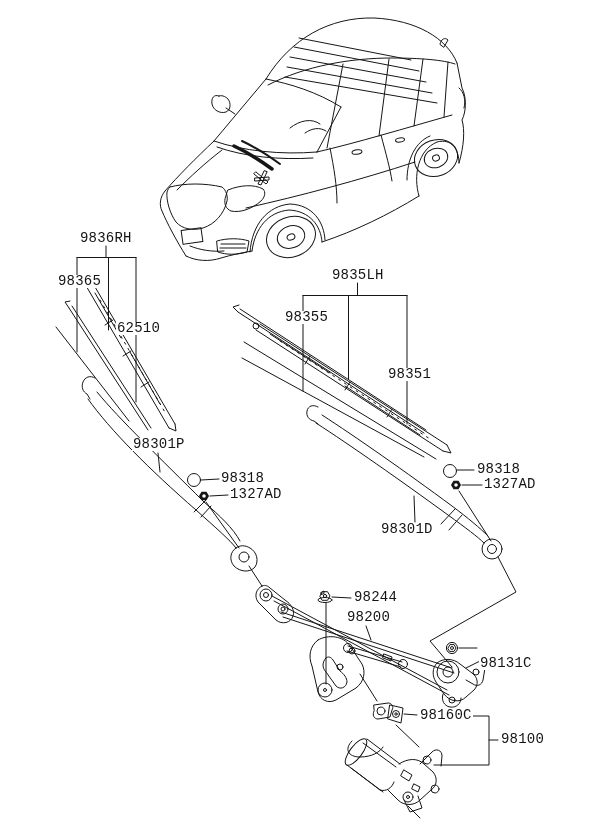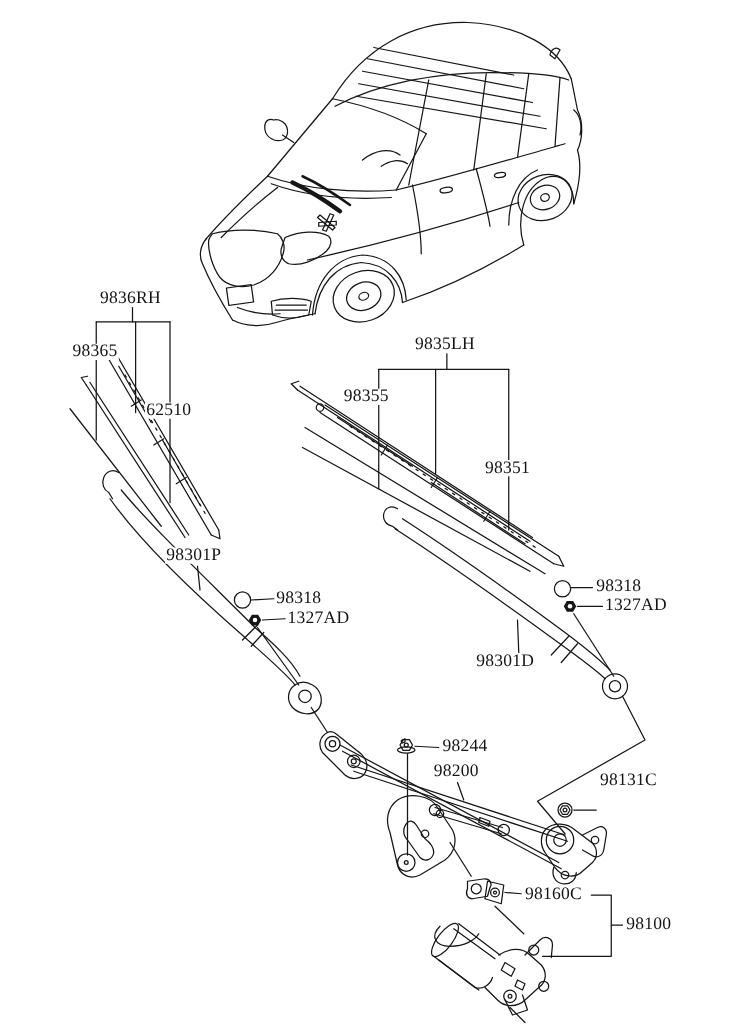--- a/index.html
+++ b/index.html
@@ -1,20 +1,20 @@
 <!DOCTYPE html>
 <html><head>
 <meta charset="utf-8">
 <style>
   html,body{margin:0;padding:0;background:#fff;}
   .stage{position:relative;width:600px;height:820px;background:#fff;overflow:hidden;}
   .stage svg{position:absolute;left:0;top:0;}
   .lbl{
     position:absolute;
-    font-family:Liberation Serif, serif;
+    font-family:Liberation Mono, monospace;
     font-size:14px;line-height:13px;letter-spacing:.2px;
     color:#141414;background:#fff;padding:0 1px;white-space:nowrap;
   }
   .ln path,.ln line,.ln ellipse,.ln circle,.ln polyline,.ln rect{
     fill:none;stroke:#161616;stroke-width:1;stroke-linecap:round;stroke-linejoin:round;
   }
   .dark{fill:#161616;stroke:none;}
   .stip{stroke:#161616;stroke-width:3;fill:none;stroke-dasharray:2 5;}
   .thin{stroke-width:.8;}
 </style>
@@ -308,27 +308,27 @@
     <path d="M404,800 L410,812 L422,808 L418,796"></path>
     <path d="M408,806 L420,818"></path>
     <path d="M352,741 C344,749 348,757 360,757 C372,757 380,752 383,747"></path>
   </g>
 </svg>
 
   <div class="lbl" style="left:79px;top:232px">9836RH</div>
   <div class="lbl" style="left:57px;top:275px">98365</div>
   <div class="lbl" style="left:116px;top:322px">62510</div>
   <div class="lbl" style="left:331px;top:269px">9835LH</div>
-  <div class="lbl" style="left:274px;top:311px">98355</div>
+  <div class="lbl" style="left:284px;top:311px">98355</div>
   <div class="lbl" style="left:387px;top:368px">98351</div>
   <div class="lbl" style="left:132px;top:438px">98301P</div>
   <div class="lbl" style="left:220px;top:472px">98318</div>
   <div class="lbl" style="left:229px;top:488px">1327AD</div>
   <div class="lbl" style="left:380px;top:523px">98301D</div>
   <div class="lbl" style="left:476px;top:463px">98318</div>
   <div class="lbl" style="left:483px;top:478px">1327AD</div>
   <div class="lbl" style="left:353px;top:591px">98244</div>
   <div class="lbl" style="left:346px;top:611px">98200</div>
-  <div class="lbl" style="left:479px;top:618px">98131C</div>
+  <div class="lbl" style="left:479px;top:657px">98131C</div>
   <div class="lbl" style="left:419px;top:709px">98160C</div>
   <div class="lbl" style="left:500px;top:733px">98100</div>
 
 </div>
 
 </body></html>

